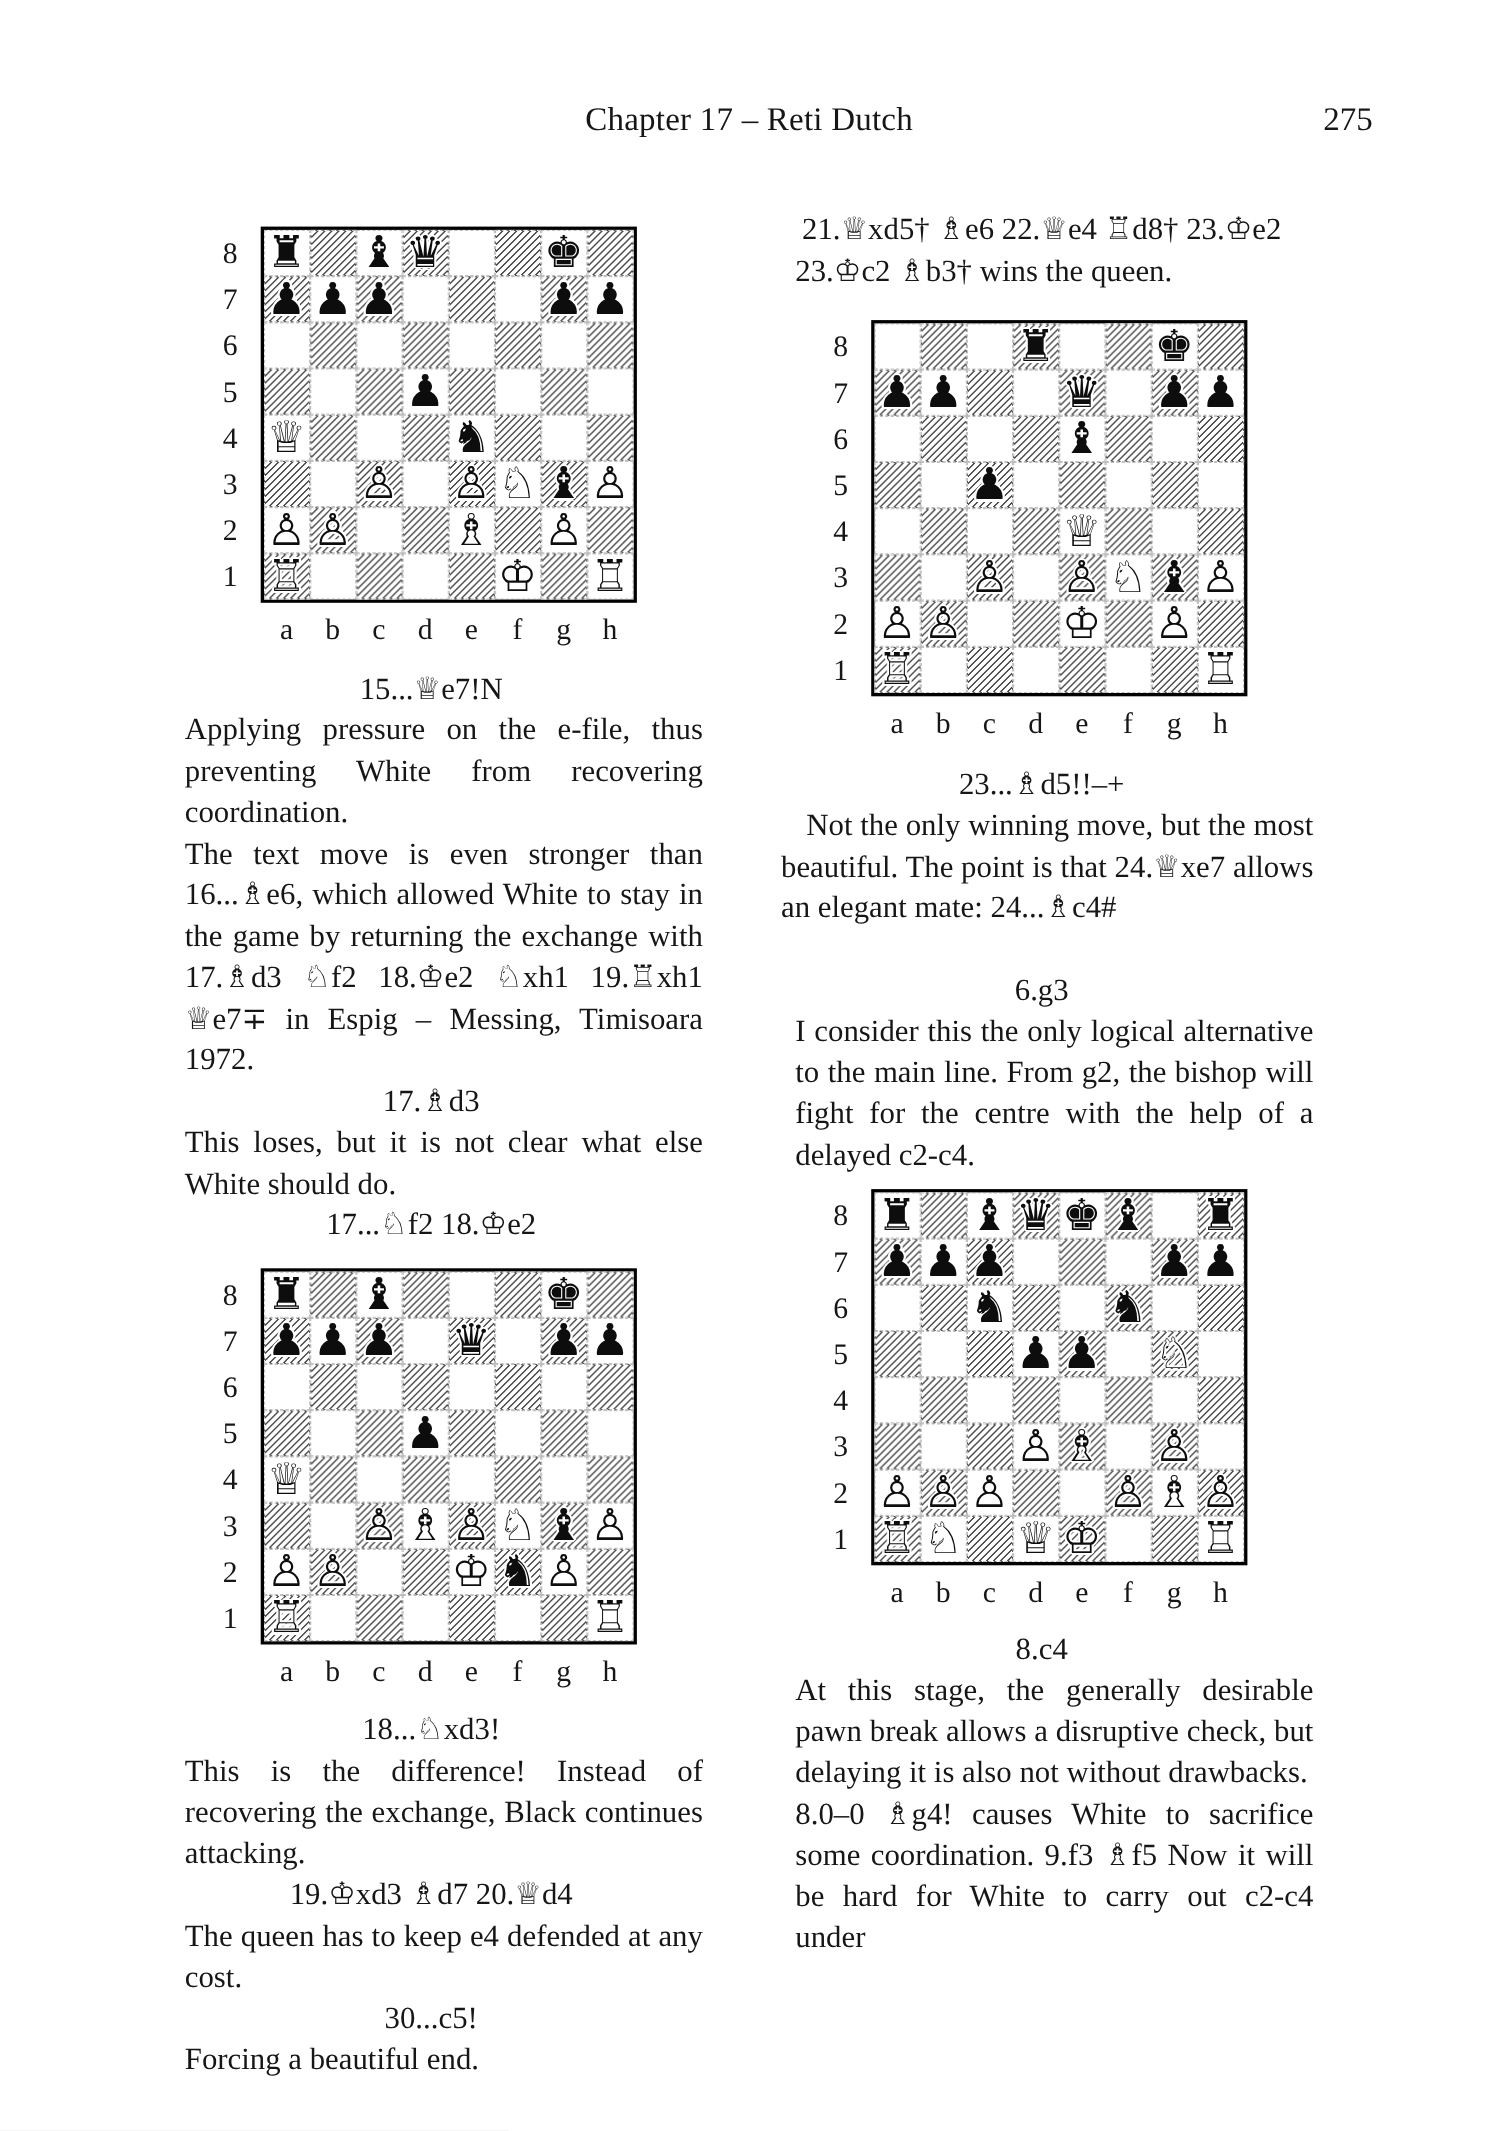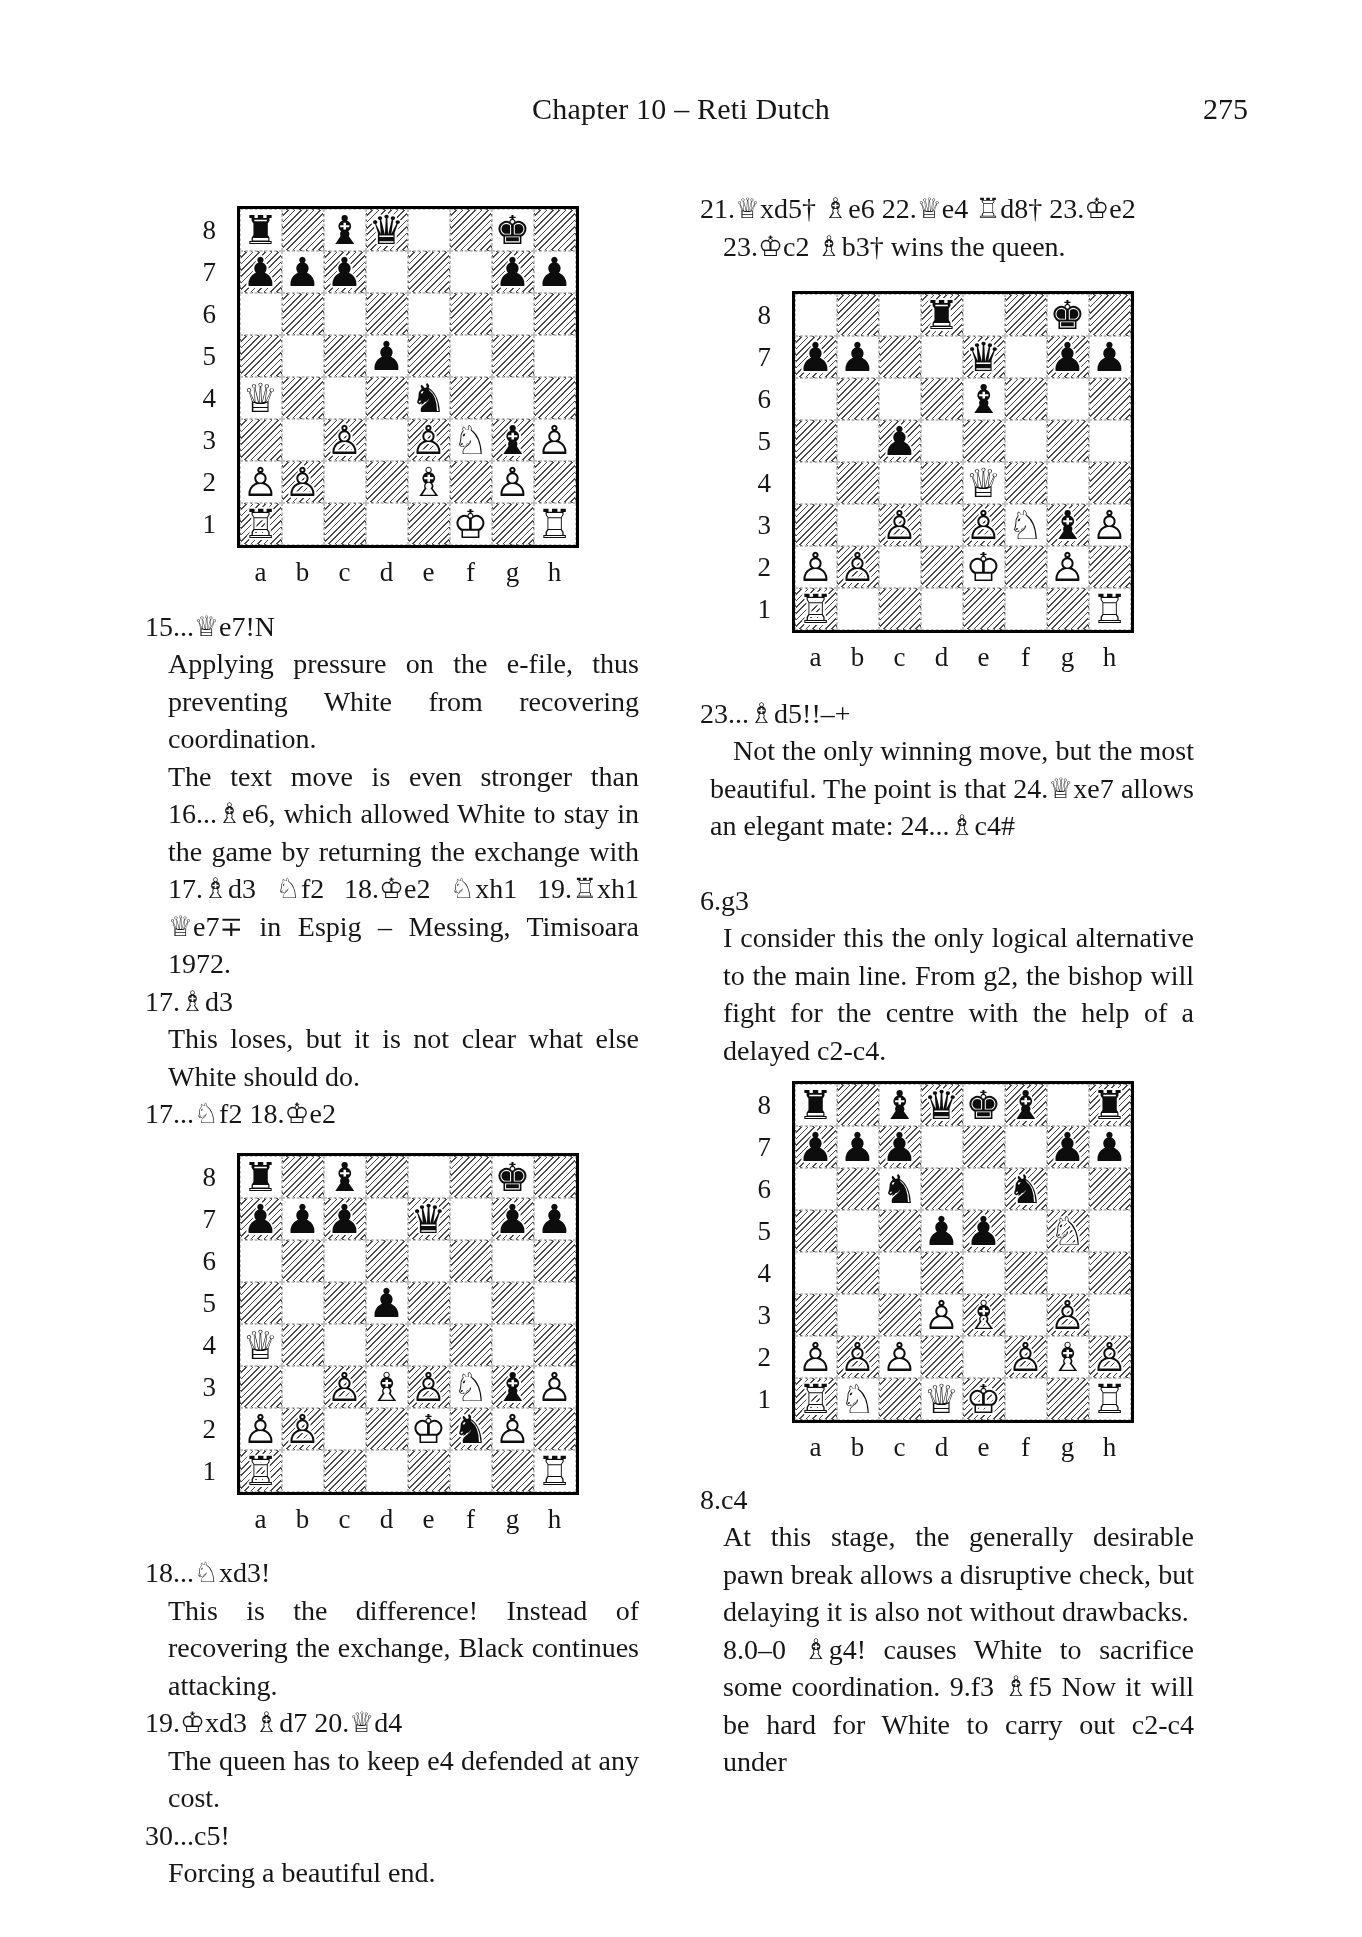--- a/index.html
+++ b/index.html
@@ -19,21 +19,21 @@
   .page-number{
     position:absolute;top:92px;right:114px;font-size:30px;font-family:Liberation Serif, serif;
   }
   .col{
     position:absolute;top:190px;width:494px;
     font-size:28px;line-height:37.5px;
     text-align:justify;
   }
   .col.left{left:145px;}
   .col.right{left:700px;}
-  .move-line{text-align:left;white-space:nowrap;}
+  .move-line{text-align:center;white-space:nowrap;}
   .para{margin-left:23px;}
   .para.flush{margin-left:10px;text-indent:23px;}
   .para.justify-last{text-align-last:justify;}
   .spacer{height:37px;}
 
   
   .diagram{width:379px;margin:14px auto;}
   .d0{margin-top:16px;margin-bottom:16px;}
   .d1{margin-top:26px;margin-bottom:18px;}
   .d2{margin-top:20px;margin-bottom:16px;}
@@ -63,21 +63,21 @@
       -2px 0 #fff, 2px 0 #fff, 0 -2px #fff, 0 2px #fff,
       -1px -1px #fff, 1px -1px #fff, -1px 1px #fff, 1px 1px #fff;
   }
   .files{display:flex;margin-left:37px;margin-top:6px;}
   .file-label{width:42px;text-align:center;font-size:27px;}
 </style>
 </head>
 <body>
 
 <div class="page">
-  <div class="header-title">Chapter 10 – Reti Dutch</div>
+  <div class="header-title">Chapter 17 – Reti Dutch</div>
   <div class="page-number">275</div>
   <div class="col left">
       <div class="diagram d0">
         <div class="board-row">
           <div class="ranks">
             <div class="rank-label">8</div>
             <div class="rank-label">7</div>
             <div class="rank-label">6</div>
             <div class="rank-label">5</div>
             <div class="rank-label">4</div>

